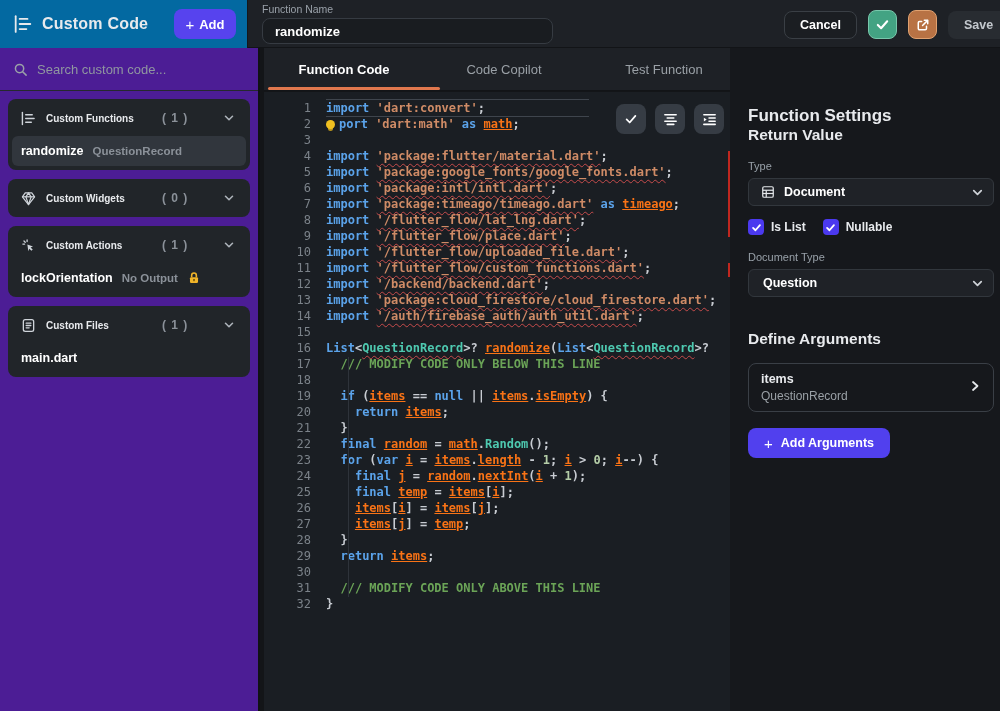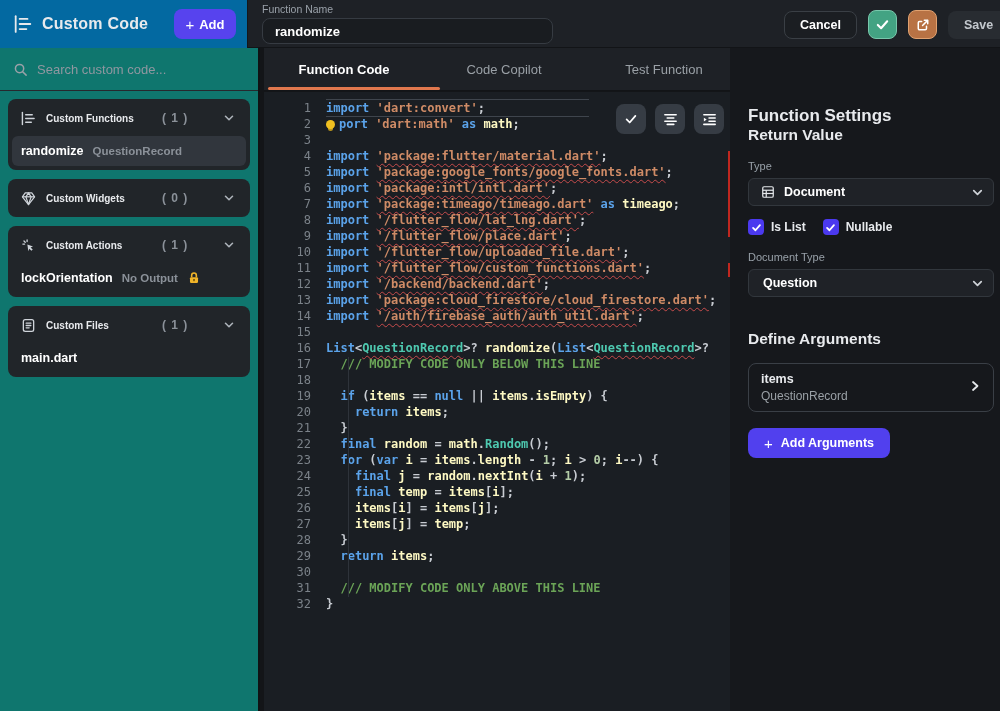--- a/index.html
+++ b/index.html
@@ -20,21 +20,21 @@
   .topbar-actions { position:absolute; right:0; top:10px; display:flex; gap:11px; align-items:center; padding-right:0; }
   .cancel-btn { height:28px; padding:0 15px; background:#1b1e22; border:1px solid #3a3f45; border-radius:8px;
     color:#fff; font-weight:bold; font-size:12.5px; cursor:pointer; font-family:inherit;}
   .icon-btn { width:29px; height:29px; border-radius:8px; display:flex; align-items:center; justify-content:center; cursor:pointer; }
   .check-btn { background:#43a383; border:1px solid #78c7ab; }
   .open-btn { background:#b87244; border:1px solid #e0a170; }
   .save-btn { height:28px; width:52px; background:#282c31; border:none; border-radius:8px 0 0 8px;
     color:#c3c8cd; font-weight:bold; font-size:12.5px; cursor:pointer; font-family:inherit; text-align:left; padding-left:16px;}
 
   
-  .sidebar { position:absolute; left:0; top:48px; width:260px; height:663px; background:#0f766e; border-right:2px solid #101214; }
+  .sidebar { position:absolute; left:0; top:48px; width:260px; height:663px; background:#4c1d95; border-right:2px solid #101214; }
   .search-row { height:43px; display:flex; align-items:center; padding:0 13px; gap:9px; border-bottom:1px solid #26292e; }
   .search-input { background:transparent; border:none; outline:none; color:#cfd4da; font-size:13px; width:180px; font-family:inherit;}
   .search-input::placeholder { color:#9097a0; }
   .cards { padding:8px; display:flex; flex-direction:column; gap:9px; }
   .card { background:#212529; border-radius:8px; padding:4px; }
   .card-head { height:30px; display:flex; align-items:center; padding:0 9px; position:relative; cursor:pointer;}
   .card-head .label { font-size:10px; font-weight:bold; margin-left:10px; }
   .card-head .count { position:absolute; left:150px; font-size:12px; font-weight:bold; color:#8b9199; letter-spacing:1px;}
   .card-head .chev { position:absolute; right:10px; }
   .card-item { margin-top:3px; border-radius:6px; height:30px; display:flex; align-items:center; padding:0 9px; gap:9px; cursor:pointer;}
@@ -50,21 +50,21 @@
   .tab.active::after { content:""; position:absolute; left:4px; right:-16px; bottom:0; height:3px; background:#e1784e; border-radius:2px; }
 
   .editor { position:absolute; left:0; top:44px; width:480px; height:619px; background:#1a1e23; overflow:hidden;
     font-family:"DejaVu Sans Mono", monospace; font-size:12px; font-weight:600; }
   .code-pane { padding-top:8px; }
   .code-line { height:16px; line-height:16px; white-space:pre; display:flex; }
   .code-line .gutter { width:62px; text-align:right; padding-right:15px; color:#7b8289; flex:none; font-weight:400;}
   .code-line .content { flex:none; }
   .code-line .content.curbox { min-width:263px; box-shadow:0 1px 0 #3f454d, 0 -1px 0 #3f454d; }
   .tok-k { color:#5ba3ea; } .tok-s { color:#cf8b66; } .tok-t { color:#4ec9b0; }
-  .tok-c { color:#6ba457; } .tok-n { color:#b5cea8; } .tok-i { color:#fef9c3; } .tok-p { color:#c8ccd2; }
+  .tok-c { color:#6ba457; } .tok-n { color:#b5cea8; } .tok-i { color:#f97316;text-decoration:underline; } .tok-p { color:#c8ccd2; }
   .sq { text-decoration:underline; text-decoration-style:wavy; text-decoration-color:#c64b4b;
         text-decoration-thickness:1px; text-underline-offset:3px; }
   .tok-b { display:inline-block; width:9px; height:9px; border-radius:50%; background:#f0c020;
         margin-right:4px; vertical-align:-1px; box-shadow:0 4px 0 -2px #b9951c; }
   .indent-guide { position:absolute; left:84px; top:265px; width:1px; height:240px; background:#2e333a; }
   .editor-actions { position:absolute; top:12px; right:20px; display:flex; gap:9px; }
   .ed-btn { width:30px; height:30px; background:#363c44; border:none; border-radius:8px; display:flex; align-items:center; justify-content:center; cursor:pointer;}
   .err-stripe { position:absolute; right:9px; width:7px; background:#c0271f; }
   .err-1 { top:59px; height:86px; } .err-2 { top:171px; height:14px; }
 

